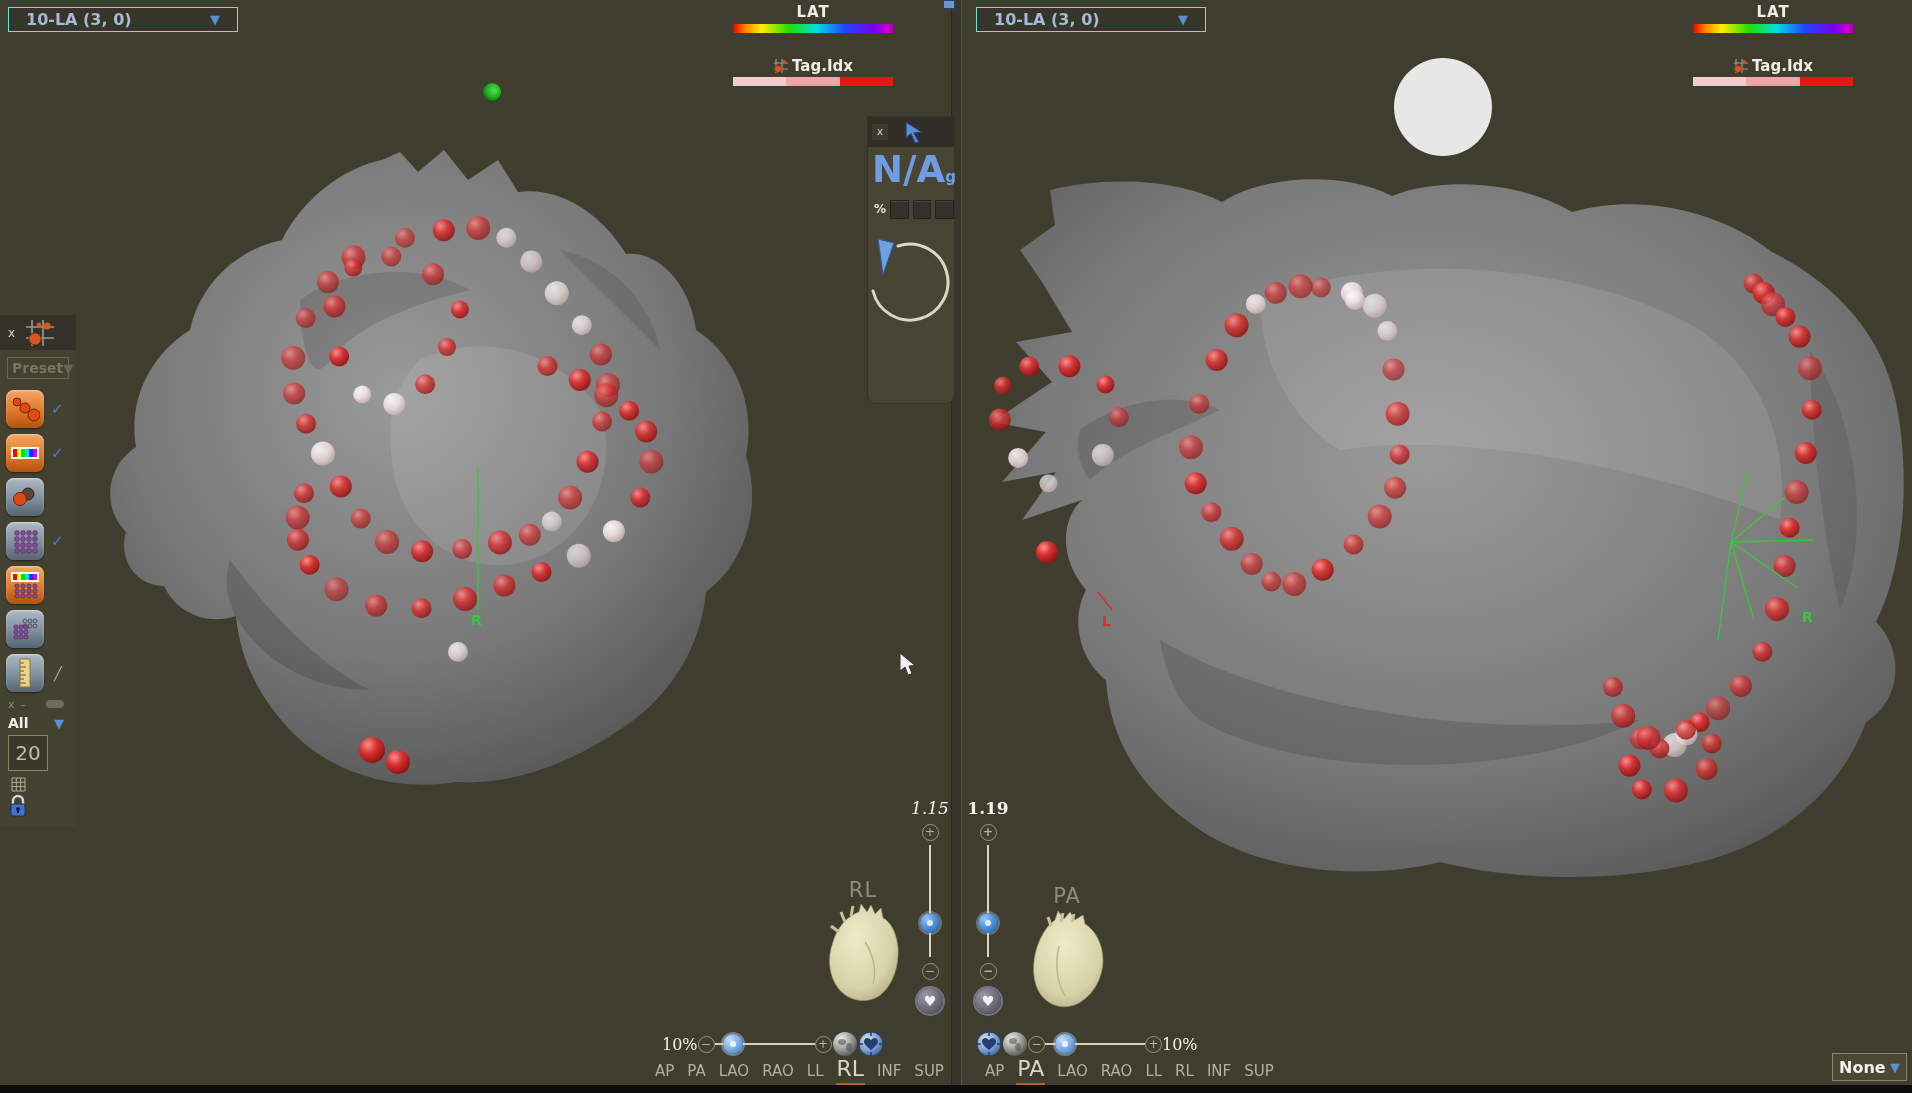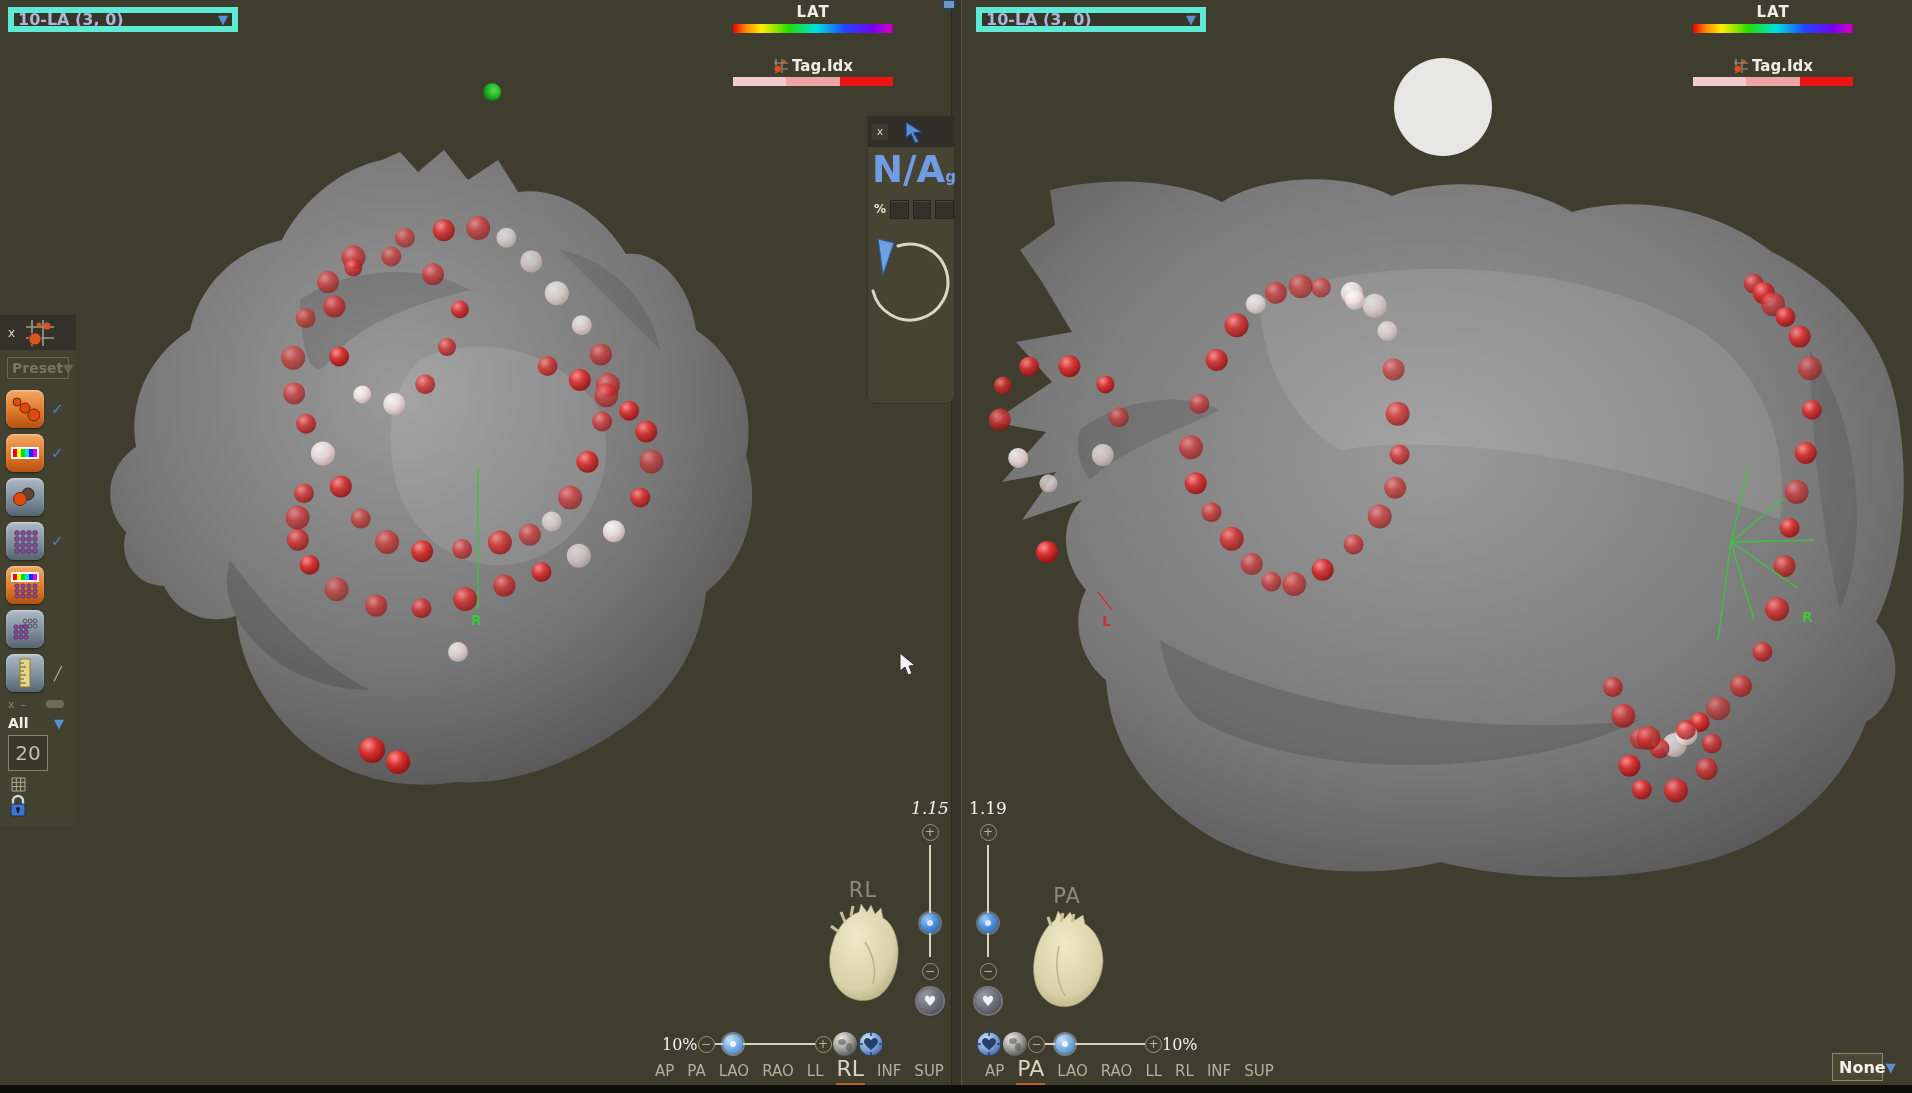--- a/index.html
+++ b/index.html
@@ -14,22 +14,22 @@
   #divider{position:absolute;left:951px;top:0;width:9px;height:1085px;
     background:#38362a;border-left:1px solid #2a2920;border-right:1px solid #55523e;}
   #divider-handle{position:absolute;left:943px;top:0;width:10px;height:7px;background:#6f96c8;border:1px solid #23406e;}
   #bottom-strip{position:absolute;left:0;top:1085px;width:1912px;height:8px;background:#0d0d0b;}
 
   .scene-svg{position:absolute;left:0;top:0;}
 
   
   .map-select{
     position:absolute;top:7px;width:230px;height:25px;box-sizing:border-box;
-    background:#37352a;border:6px solid #5eead4;color:#a9b7da;
-    font-size:16px;font-weight:bold;line-height:23px;padding:0 4px;
+    background:#37352a;border:1px solid #5eead4;color:#a9b7da;
+    font-size:16px;font-weight:bold;line-height:23px;padding:0 17px;
     display:flex;justify-content:space-between;align-items:center;cursor:pointer;
   }
   .chev{color:#5b8fd4;font-weight:bold;font-size:13px;line-height:1;}
 
   
   .scale{position:absolute;width:160px;text-align:center;}
   .scale .lat-label{color:#efede6;font-weight:bold;font-size:15px;letter-spacing:1px;}
   .lat-bar{width:160px;height:9px;margin-top:3px;
     background:linear-gradient(90deg,#e80000 0%,#ff8800 8%,#ffee00 18%,#22dd00 35%,#00e0e0 52%,#2244ff 70%,#7700ee 88%,#cc00cc 97%,#aa00aa 100%);}
   .tag-row{margin-top:24px;display:flex;align-items:center;justify-content:center;gap:3px;
@@ -110,21 +110,21 @@
   .hhandle i{position:absolute;left:7px;top:7px;width:6px;height:6px;border-radius:50%;background:#eef5fc;display:block;}
 
   
   .proj-row{position:absolute;top:1056px;display:flex;align-items:baseline;gap:13px;
     color:#b5b09a;font-size:15px;}
   .proj-row span{cursor:pointer;position:relative;}
   .proj-row span.active{font-size:22px;color:#d9d5c2;}
   .proj-row span.active::after{content:'';position:absolute;left:-1px;right:-1px;bottom:-6px;height:4px;background:#b5622f;}
 
   
-  #clip-select{position:absolute;left:1832px;top:1053px;width:51px;height:28px;box-sizing:border-box;
+  #clip-select{position:absolute;left:1832px;top:1053px;width:75px;height:28px;box-sizing:border-box;
     background:#4a4735;border:1px solid #8d8769;color:#f4f2ec;font-weight:bold;font-size:16px;
     display:flex;align-items:center;justify-content:space-between;padding:0 6px;cursor:pointer;}
 
   #mouse-cursor{position:absolute;left:898px;top:652px;pointer-events:none;}
 </style>
 </head>
 <body>
 
 <div class="view" id="left-view">
   <svg class="scene-svg" id="left-scene" width="952" height="1085" viewBox="0 0 952 1085">
@@ -597,21 +597,21 @@
   <div class="round-btn">+</div>
   <div class="vtrack" style="height:112px;">
     <div class="vhandle" style="top:68px;">
         <i></i>
       </div>
   </div>
   <div class="round-btn">−</div>
   <div class="heart-btn">♥</div>
 </div>
 
-<div class="vslider" style="left:965px;top:798px;">
+<div class="vslider" style="left:965px;top:798px;font-weight:bold;">
   <div class="val">1.19</div>
   <div class="round-btn">+</div>
   <div class="vtrack" style="height:112px;">
     <div class="vhandle" style="top:68px;">
         <i></i>
       </div>
   </div>
   <div class="round-btn">−</div>
   <div class="heart-btn">♥</div>
 </div>

